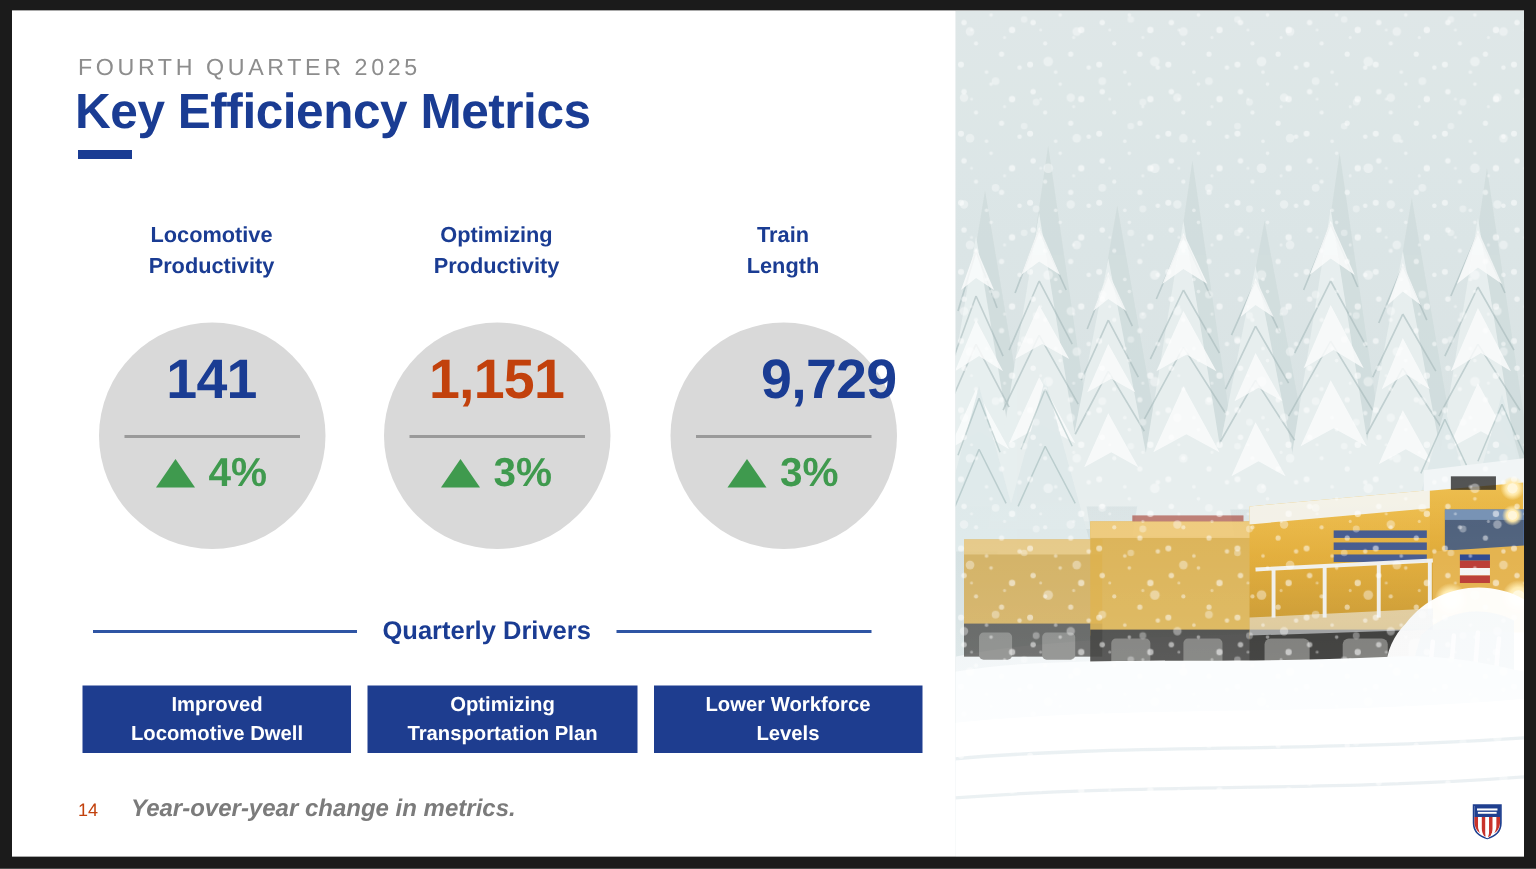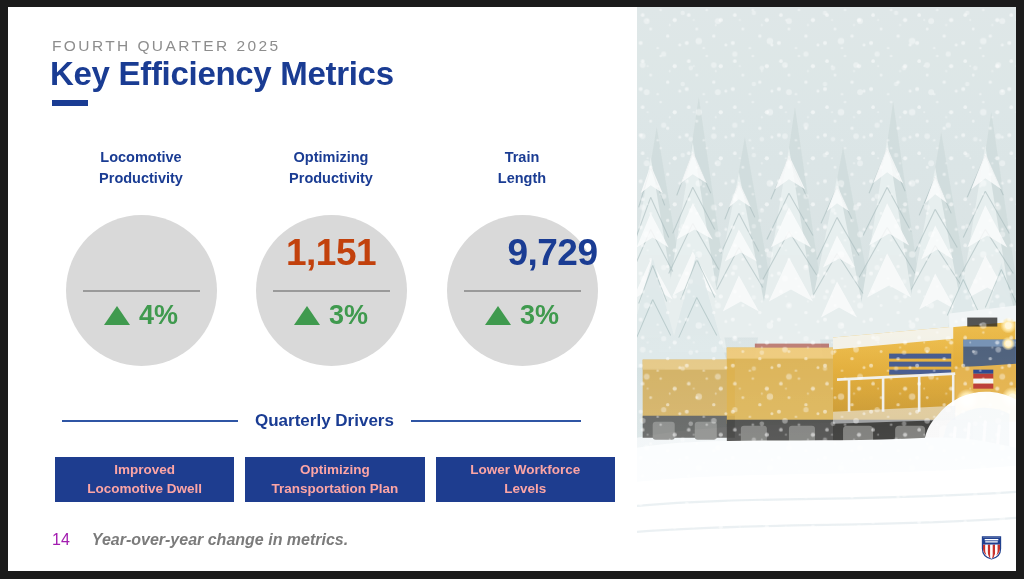--- a/index.html
+++ b/index.html
@@ -84,31 +84,31 @@
     flex:0 0 auto;padding:0 17px;font-size:17px;font-weight:bold;color:#1a3c93;
     white-space:nowrap;
   }
   .dh-spacer{flex:1 1 auto;}
 
   .driver-boxes{
     position:absolute;left:47px;top:450px;width:560px;height:45px;
     display:flex;gap:11px;
   }
   .driver-box{
-    flex:1 1 0;background:#1e3d8f;color:#fca5a5;
+    flex:1 1 0;background:#1e3d8f;color:#ffffff;
     display:flex;align-items:center;justify-content:center;text-align:center;
     font-size:13.5px;font-weight:bold;line-height:1.35;white-space:pre-line;
     box-sizing:border-box;padding:2px 6px;
   }
 
   
   .footer{
     position:absolute;left:44px;bottom:22px;display:flex;align-items:baseline;gap:22px;
   }
-  .page-num{font-size:16px;color:#a21caf;}
+  .page-num{font-size:12px;color:#c2410c;}
   .footnote{font-size:16px;color:#7b7b7b;font-style:italic;font-weight:bold;}
 
   
   .photo{
     position:absolute;right:0;top:0;width:379px;height:100%;overflow:hidden;
     background:#e9eef0;
   }
   .photo-svg{display:block;width:100%;height:100%;}
 
   
@@ -127,20 +127,21 @@
       <div class="eyebrow">FOURTH QUARTER 2025</div>
       <div class="title">Key Efficiency Metrics</div>
       <div class="title-accent"></div>
 
       <div class="metrics">
 
         <div class="metric m0">
           <div class="metric-label">Locomotive
 Productivity</div>
           <div class="circle" style="background: rgb(217, 217, 217);">
+            <div class="circle-value" style="color: rgb(26, 60, 147);">141</div>
             <div class="circle-rule"></div>
             <div class="delta" style="color: rgb(63, 154, 78);">
               <span class="tri" style="border-bottom-color: rgb(63, 154, 78);"></span>
               <span>4%</span>
             </div>
           </div>
         </div>
 
         <div class="metric m1">
           <div class="metric-label">Optimizing

